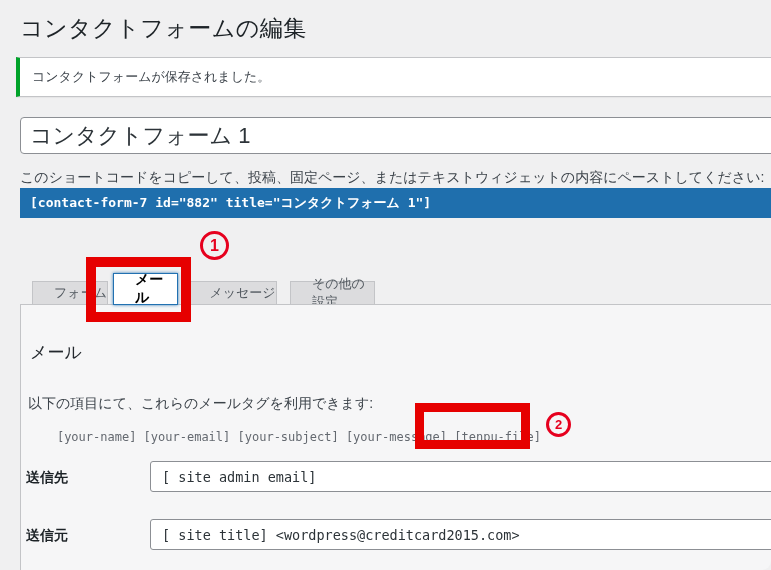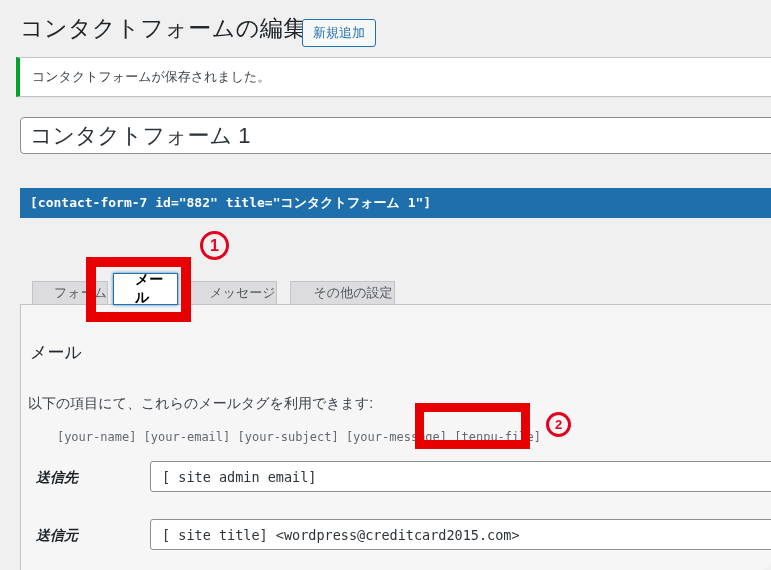--- a/index.html
+++ b/index.html
@@ -19,59 +19,59 @@
   .sc-box { position:absolute; left:20px; top:188px; width:756px; height:30px; background:#1f6fad; color:#ffffff; font-family:"DejaVu Sans Mono","Liberation Mono",monospace; font-weight:bold; font-size:13px; line-height:30px; padding:0 10px; white-space:nowrap; }
 
   .panel-switch { position:absolute; left:20px; top:238px; font-size:13px; color:#3c434a; }
   .panel-switch .arrows { font-size:11px; color:#1d2327; margin-right:6px; letter-spacing:-1px; }
 
   .tab { position:absolute; top:281px; height:23px; background:#dcdcde; border:1px solid #c3c4c7; border-bottom:none; color:#50575e; font-size:13px; display:flex; align-items:center; justify-content:center; cursor:pointer;padding-left:21px; }
   .tab.active { top:273px; height:32px; background:#ffffff; border:1px solid #2271b1; box-shadow:0 0 3px rgba(34,113,177,.9); color:#000; font-weight:bold; font-size:14px; z-index:5; }
   #tab-form   { left:32px;  width:76px; }
   #tab-mail   { left:113px; width:65px; }
   #tab-msg    { left:187px; width:90px; }
-  #tab-other  { left:290px; width:105px; }
+  #tab-other  { left:290px; width:85px; }
 
   .panel { position:absolute; left:20px; top:304px; width:760px; height:280px; background:#f6f6f7; border:1px solid #c3c4c7; }
 
   .panel-h2 { position:absolute; left:30px; top:341px; font-size:17px; font-weight:400; color:#23282d; }
   .desc1 { position:absolute; left:28px; top:374px; font-size:14px; color:#3c434a; }
   .desc1 a { color:#2271b1; text-decoration:underline; cursor:pointer; }
   .desc2 { position:absolute; left:28px; top:395px; font-size:14px; color:#3c434a; }
   .tags  { position:absolute; left:28px; top:416px; font-size:12px; color:#646970; font-family:"DejaVu Sans Mono","Liberation Mono",monospace; white-space:pre; }
 
-  .field-label { position:absolute; left:36px; font-size:14px; font-weight:bold; color:#1d2327;font-style:italic; }
+  .field-label { position:absolute; left:26px; font-size:14px; font-weight:bold; color:#1d2327; }
   #label-to   { top:469px; }
   #label-from { top:527px; }
   .field-input { position:absolute; left:150px; width:640px; height:31px; background:#fff; border:1px solid #8c8f94; border-radius:3px; font-family:"DejaVu Sans Mono","Liberation Mono",monospace; font-size:13.5px; color:#2c3338; padding:0 11px; }
   #input-to   { top:461px; }
   #input-from { top:519px; }
 
   
   .red-box { position:absolute; border:10px solid #e60000; background:transparent; z-index:50; pointer-events:none; }
   #red-box-tab   { left:86px;  top:257px; width:105px; height:65px; }
   #red-box-tenpu { left:415px; top:403px; width:115px; height:46px; border-width:9px; }
   .red-circle { position:absolute; border:3px solid #e6001e; border-radius:50%; color:#e6001e; font-weight:bold; display:flex; align-items:center; justify-content:center; z-index:51; pointer-events:none; background:transparent; }
   #circle-1 { left:200px; top:231px; width:29px; height:29px; font-size:16px; }
   #circle-2 { left:546px; top:412px; width:25px; height:25px; font-size:13px; }
 </style>
 </head>
 <body>
 
 <div id="screen">
 
   <h1 class="h1">コンタクトフォームの編集</h1>
-  <button class="add-new">新規追加</button>
 
   <div class="notice">
     <p>コンタクトフォームが保存されました。</p>
   </div>
 
   <input class="title-input" type="text" value="コンタクトフォーム 1" style="">
 
+  <div class="sc-hint">このショートコードをコピーして、投稿、固定ページ、またはテキストウィジェットの内容にペーストしてください:</div>
   <div class="sc-box">[contact-form-7 id="882" title="コンタクトフォーム 1"]</div>
 
 
   <div class="tab" id="tab-form">フォーム</div>
   <div class="tab active" id="tab-mail">メール</div>
   <div class="tab" id="tab-msg">メッセージ</div>
   <div class="tab" id="tab-other">その他の設定</div>
 
   <div class="panel"></div>
 

